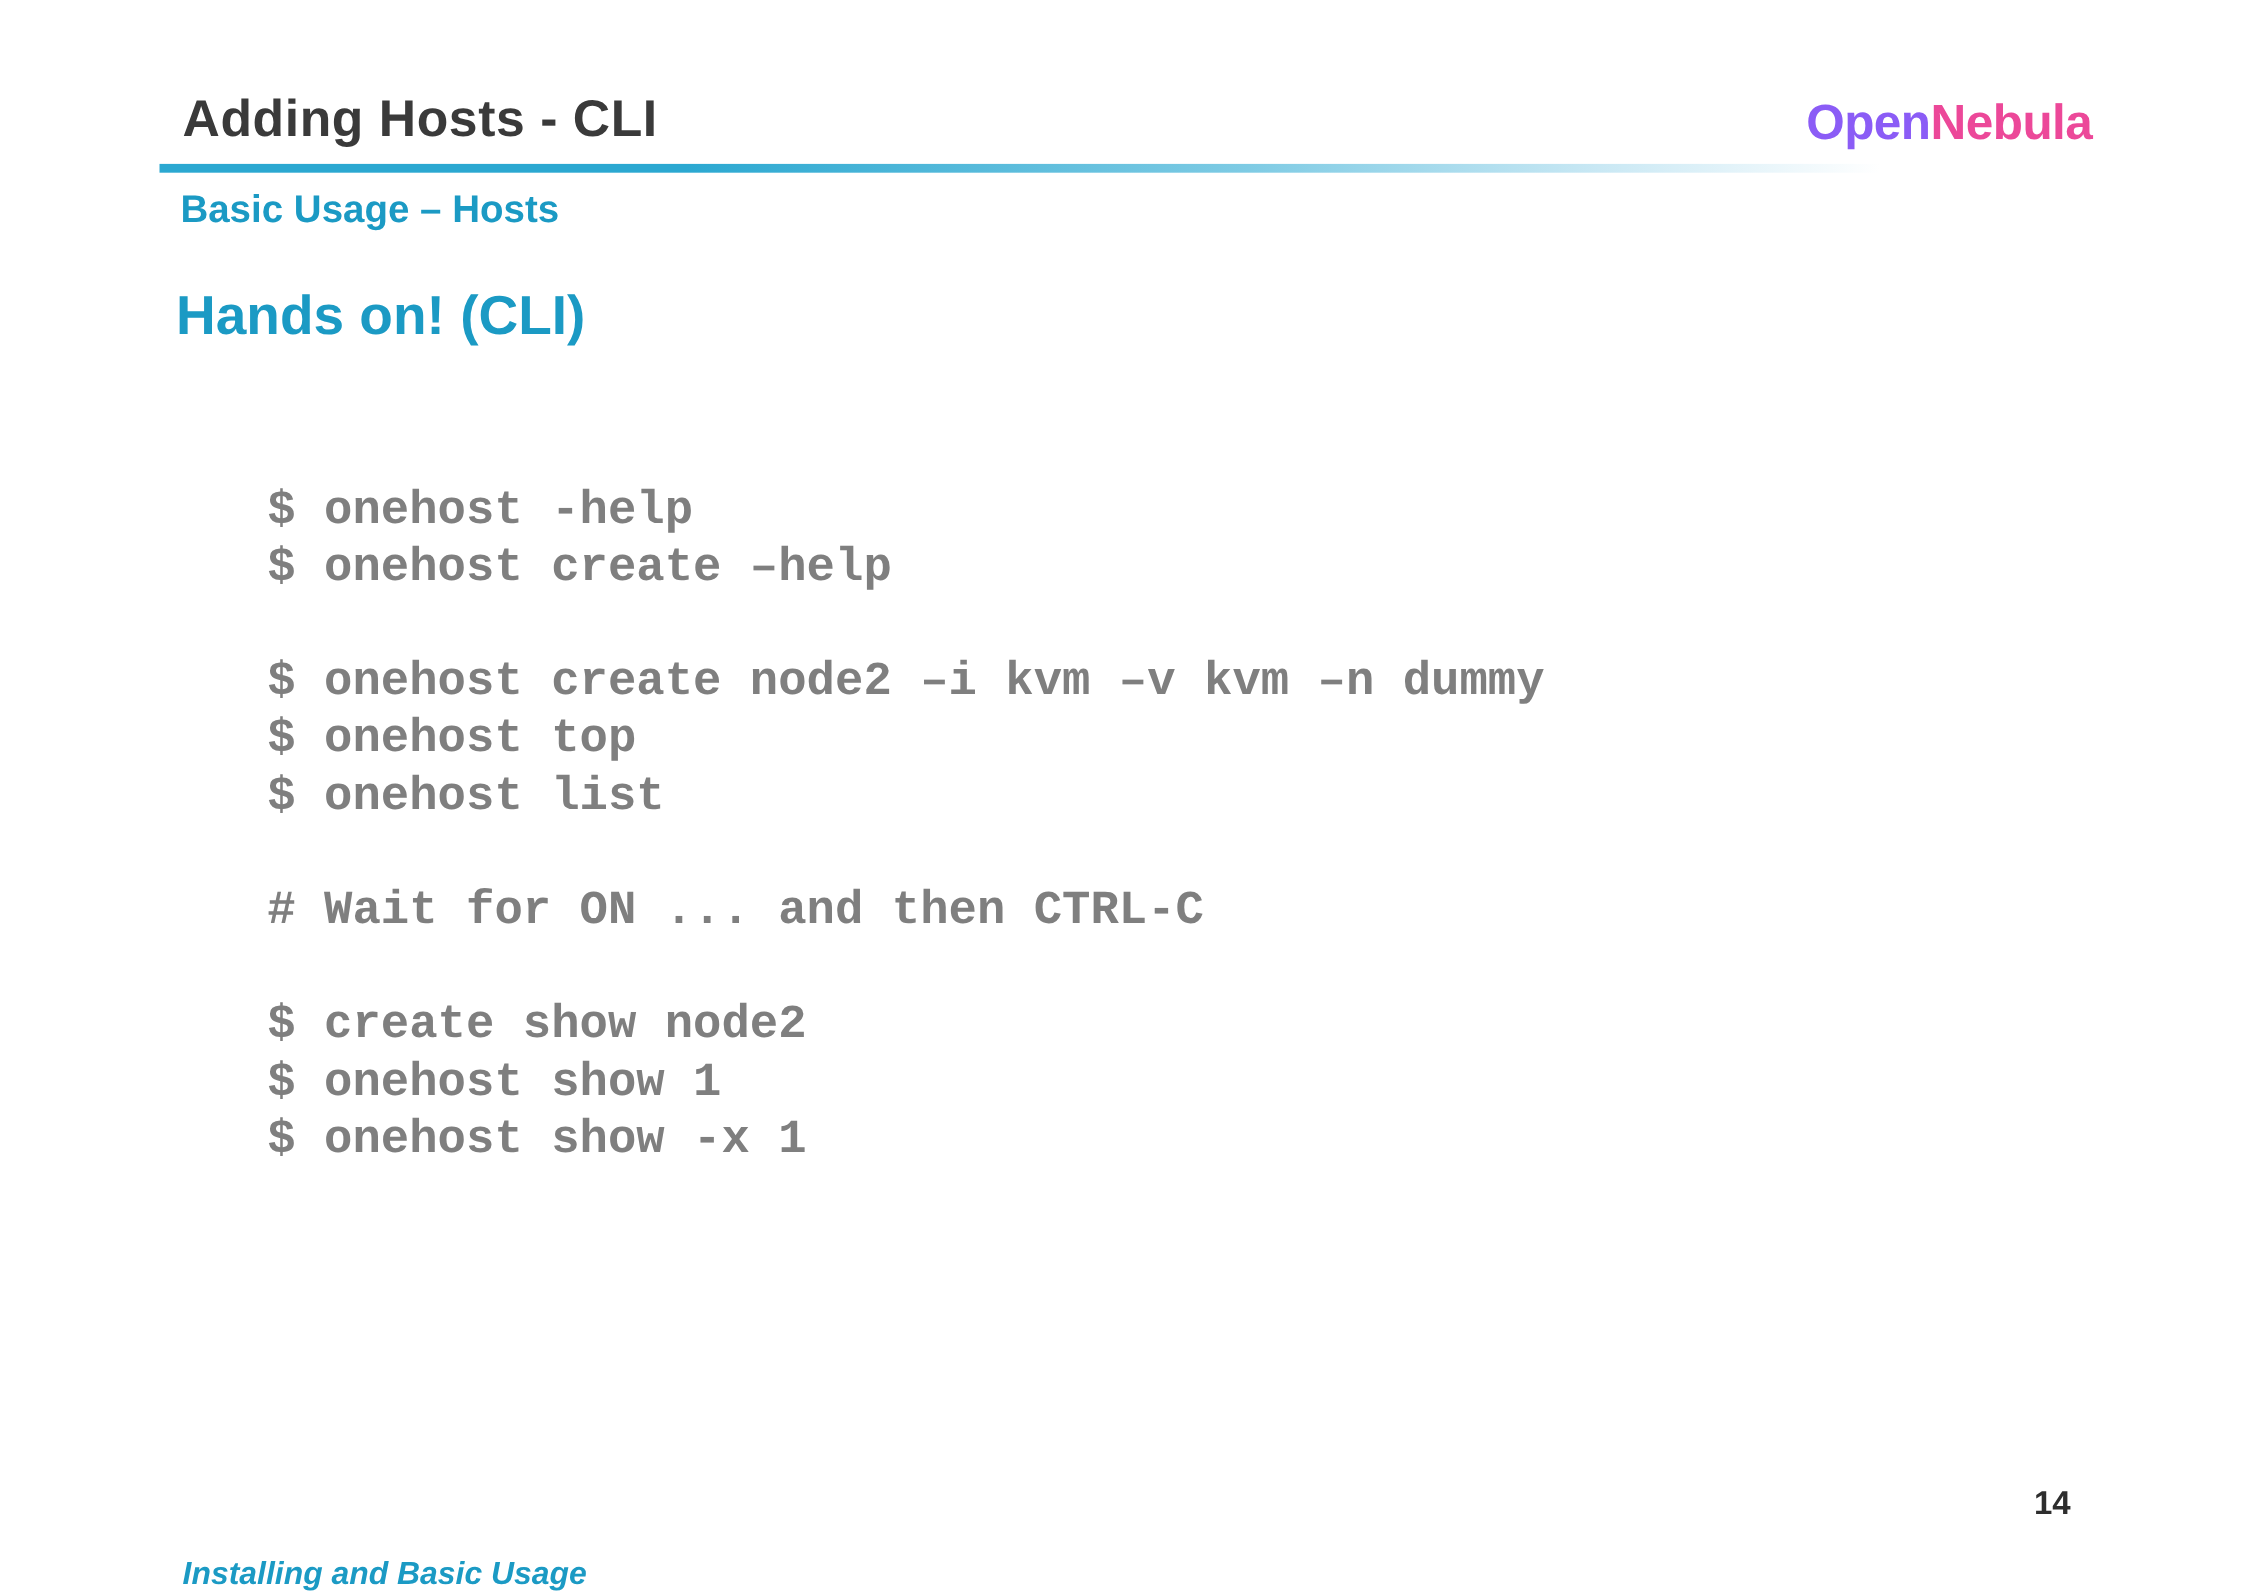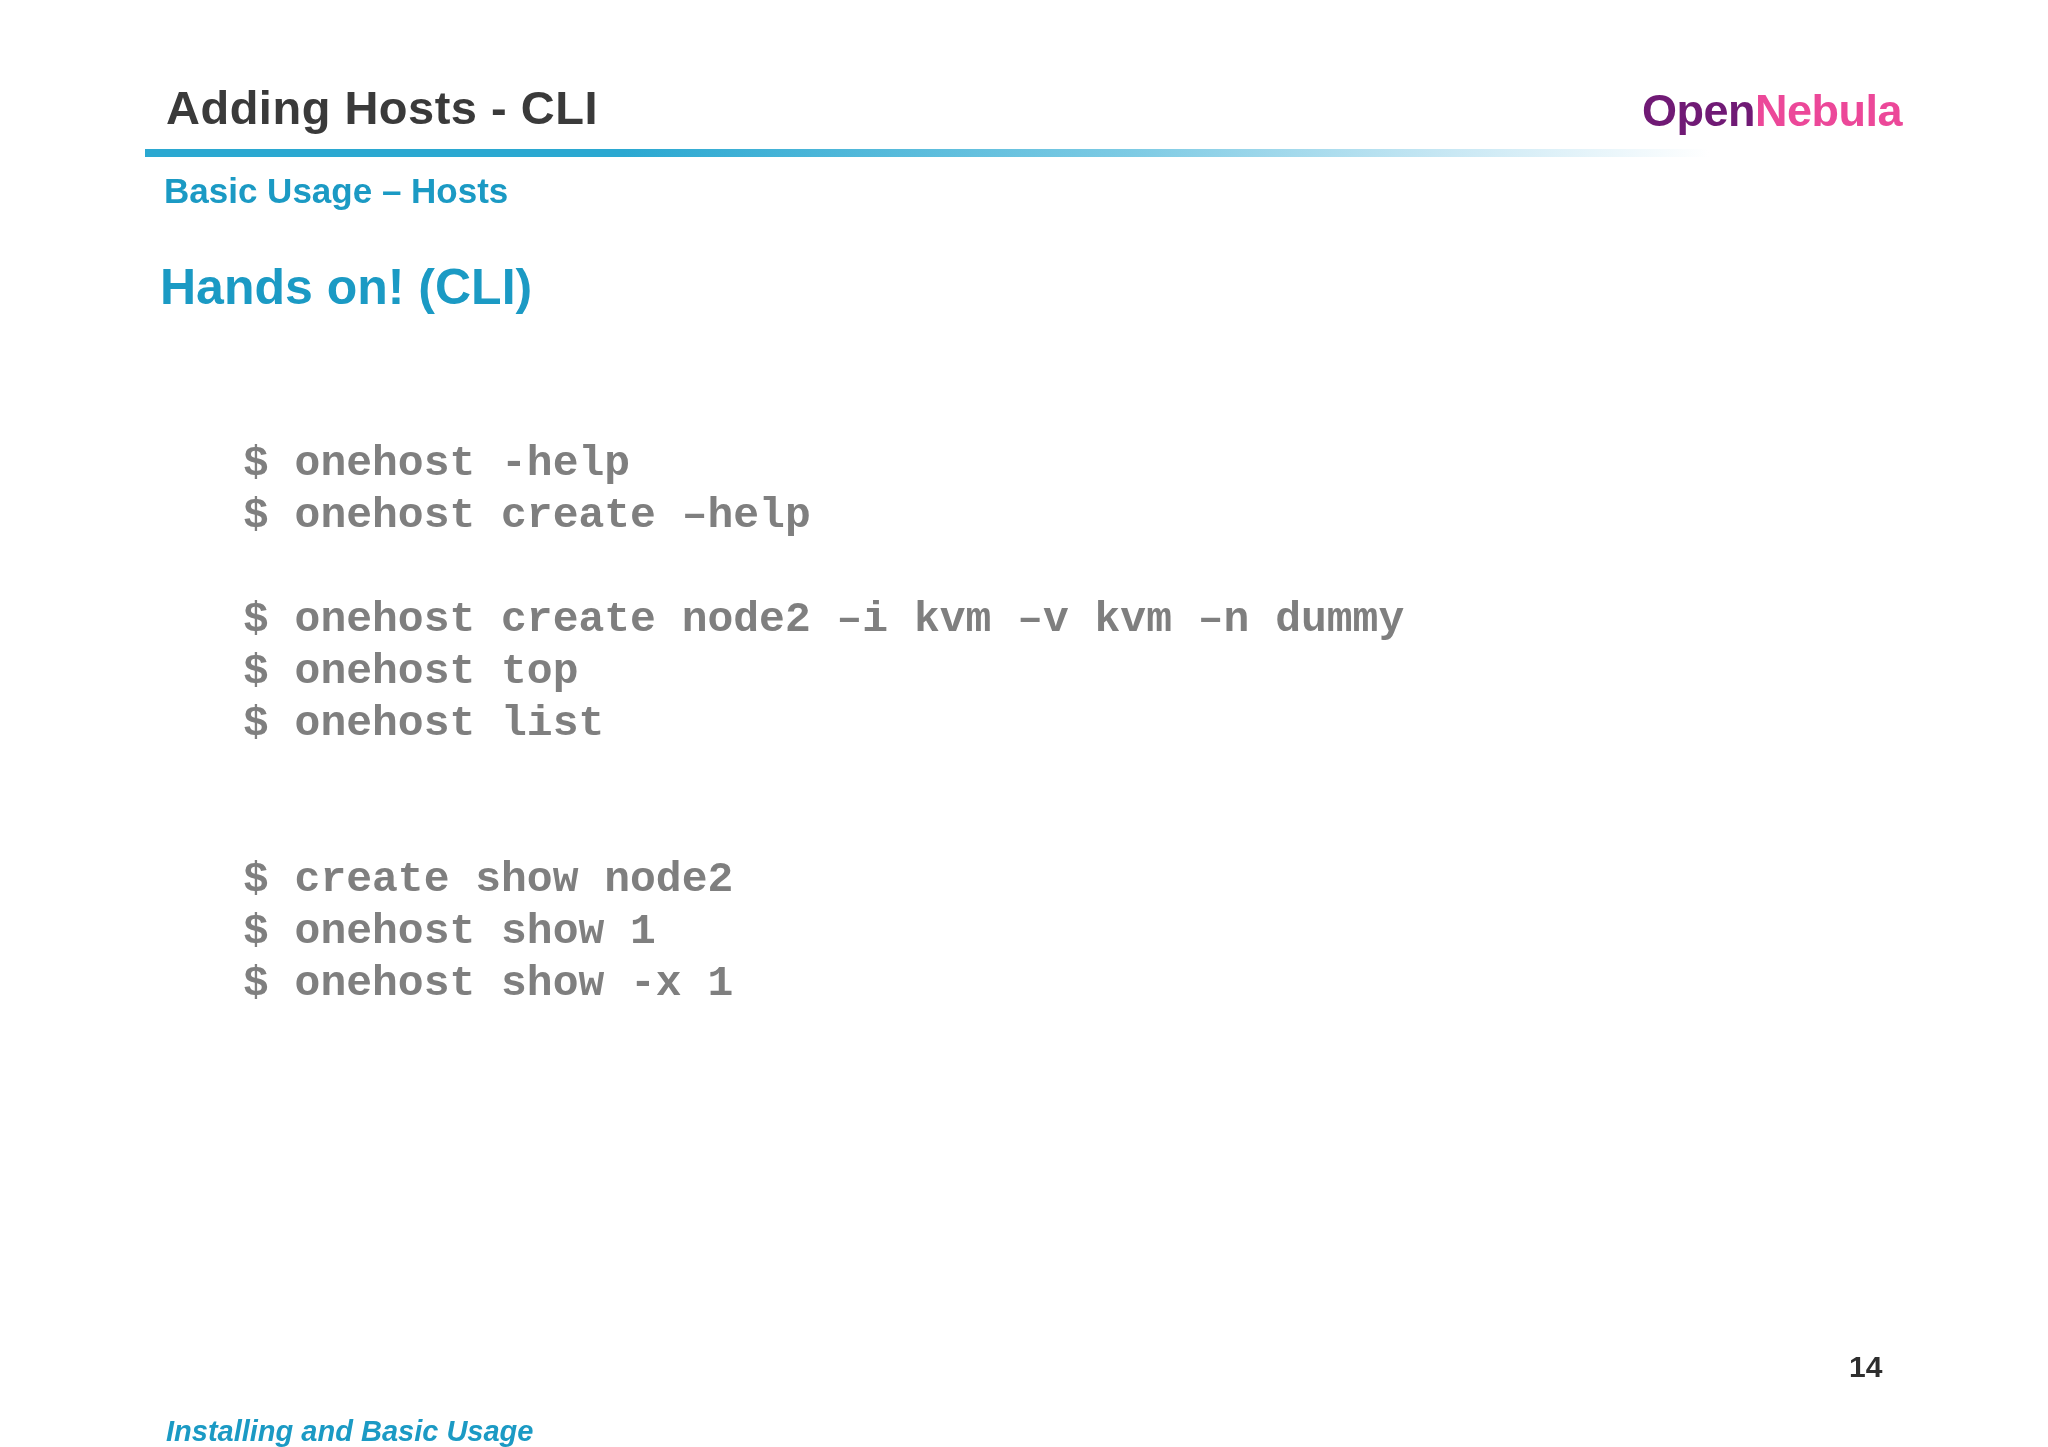--- a/index.html
+++ b/index.html
@@ -15,21 +15,21 @@
     position:absolute; left:166px; top:84px;
     margin:0;
     font-size:47px; line-height:1; font-weight:700;
     color:#3a3a3a; letter-spacing:0.5px;
   }
   .logo {
     position:absolute; left:1642px; top:88px;
     font-size:45px; line-height:1; font-weight:700;
     letter-spacing:-0.5px;
   }
-  .logo-open   { color:#701a75; }
+  .logo-open   { color:#8b5cf6; }
   .logo-nebula { color:#ec4899; }
   .title-divider {
     position:absolute; left:145px; top:149px;
     width:1596px; height:8px;
     background:linear-gradient(to right,
       #2ba8d1 0%, #2ba8d1 30%, #7ecbe4 62%,
       #c9e8f4 82%, rgba(255,255,255,0) 98%);
   }
   .section-subtitle {
     position:absolute; left:164px; top:172px;
@@ -88,20 +88,21 @@
 
 
   <div class="code-block">
     <div class="code-line">$ onehost -help</div>
     <div class="code-line">$ onehost create –help</div>
     <div class="code-line"></div>
     <div class="code-line">$ onehost create node2 –i kvm –v kvm –n dummy</div>
     <div class="code-line">$ onehost top</div>
     <div class="code-line">$ onehost list</div>
     <div class="code-line"></div>
+    <div class="code-line"># Wait for ON ... and then CTRL-C</div>
     <div class="code-line"></div>
     <div class="code-line">$ create show node2</div>
     <div class="code-line">$ onehost show 1</div>
     <div class="code-line">$ onehost show -x 1</div>
   </div>
 
   <div class="footer-title">Installing and Basic Usage</div>
 
   <div class="page-number">14</div>
 

